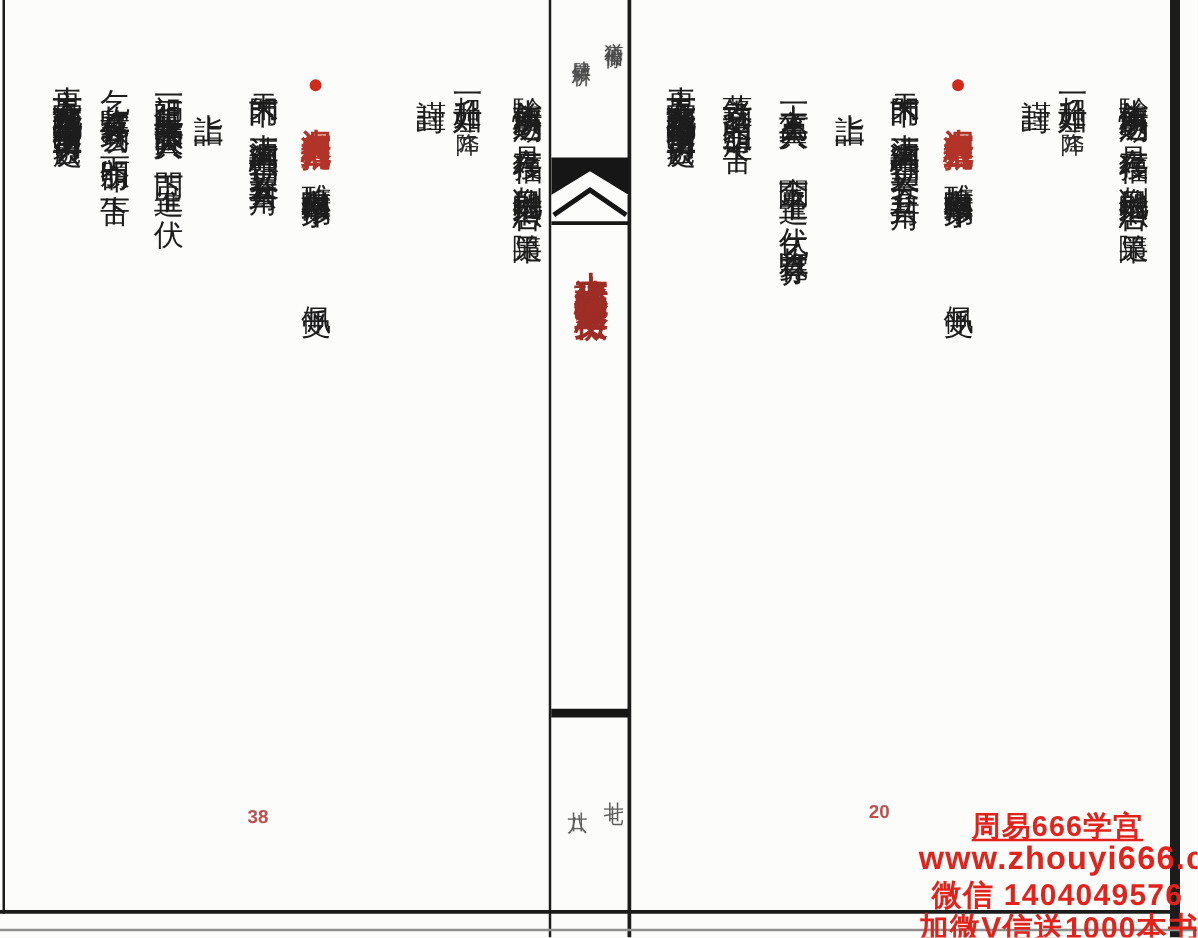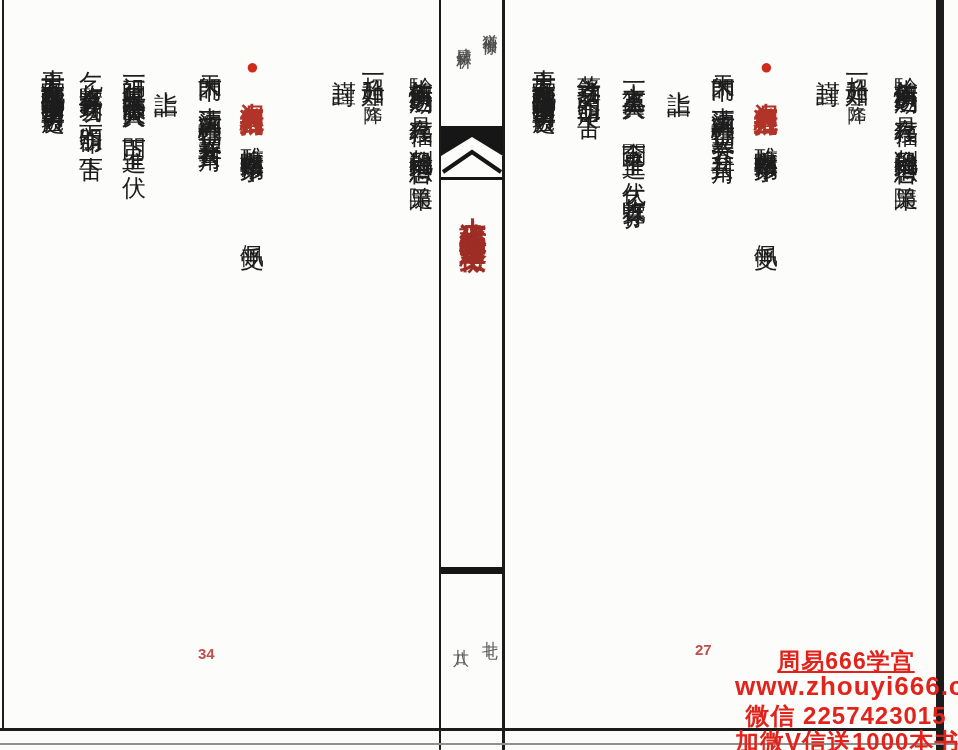--- a/index.html
+++ b/index.html
@@ -102,21 +102,21 @@
   <div class="vcol" style="left:810px;top:62px;">謹封</div>
 
   <div class="vcol" style="left:748px;top:54px;">
     <span class="seg bullet">●</span><span class="seg redhead">大洞眞經封批三</span><span class="seg g-ml">醮壇內封預修弟子</span><span class="seg g-xl">佩受</span>
   </div>
 
   <div class="vcol" style="left:705px;top:56px;">
     <span class="seg">天師門下</span><span class="seg g-m">上清大洞眞經一軸</span><span class="seg g-s">契券一套</span><span class="seg g-s">共封一角</span>
   </div>
 
-  <div class="pagenum" style="left:695px;top:641px;">27</div>
+  <div class="pagenum" style="left:695px;top:641px;">20</div>
 
   <div class="vcol" style="left:661px;top:72px;">上詣</div>
 
   <div class="vcol" style="left:616px;top:64px;">
     <span class="seg">太上玄一第三眞人</span><span class="seg g-l">金闕下</span><span class="seg g-xs">呈進</span><span class="seg g-m">伏乞</span><span class="seg g-s">收覽存券</span>
   </div>
 
   <div class="vcol" style="left:571px;top:56px;">
     <span class="seg">著錄玄功</span><span class="seg g-s">丐頒明命</span><span class="seg g-s">告下</span>
   </div>
@@ -134,32 +134,32 @@
   <div class="vcol" style="left:326px;top:62px;">謹封</div>
 
   <div class="vcol" style="left:234px;top:54px;">
     <span class="seg bullet">●</span><span class="seg redhead">大洞眞經封批四</span><span class="seg g-ml">醮壇內封預修弟子</span><span class="seg g-xl">佩受</span>
   </div>
 
   <div class="vcol" style="left:192px;top:56px;">
     <span class="seg">天師門下</span><span class="seg g-m">上清大洞眞經一軸</span><span class="seg g-s">契券一套共封一角</span>
   </div>
 
-  <div class="pagenum" style="left:198px;top:645px;">34</div>
+  <div class="pagenum" style="left:198px;top:645px;">38</div>
 
   <div class="vcol" style="left:148px;top:72px;">上詣</div>
 
   <div class="vcol" style="left:116px;top:58px;">
     <span class="seg">祖師正一眞人三天大法師張大眞人</span><span class="seg g-ml">門下</span><span class="seg g-xs">呈進</span><span class="seg g-m">伏</span>
   </div>
 
   <div class="vcol" style="left:73px;top:52px;">
     <span class="seg">乞</span><span class="seg g-s">收覽存券著錄玄功</span><span class="seg g-m">丐頒明命</span><span class="seg g-m">告下</span>
   </div>
 
   <div class="vcol" style="left:35px;top:50px;">十方三界十宮九地諸獄幽都陰掾陽曹一切冥司去處</div>
 
   <div class="wm-line" style="top:646px;font-size:23px;text-decoration:underline;">周易666学宫</div>
   <div class="wm-line" style="top:671px;font-size:26px;">www.zhouyi666.com</div>
-  <div class="wm-line" style="top:700px;font-size:24px;">微信 2257423015</div>
+  <div class="wm-line" style="top:700px;font-size:24px;">微信 1404049576</div>
   <div class="wm-line" style="top:726px;font-size:24px;">加微V信送1000本书</div>
 
 </div>
 
 </body></html>

